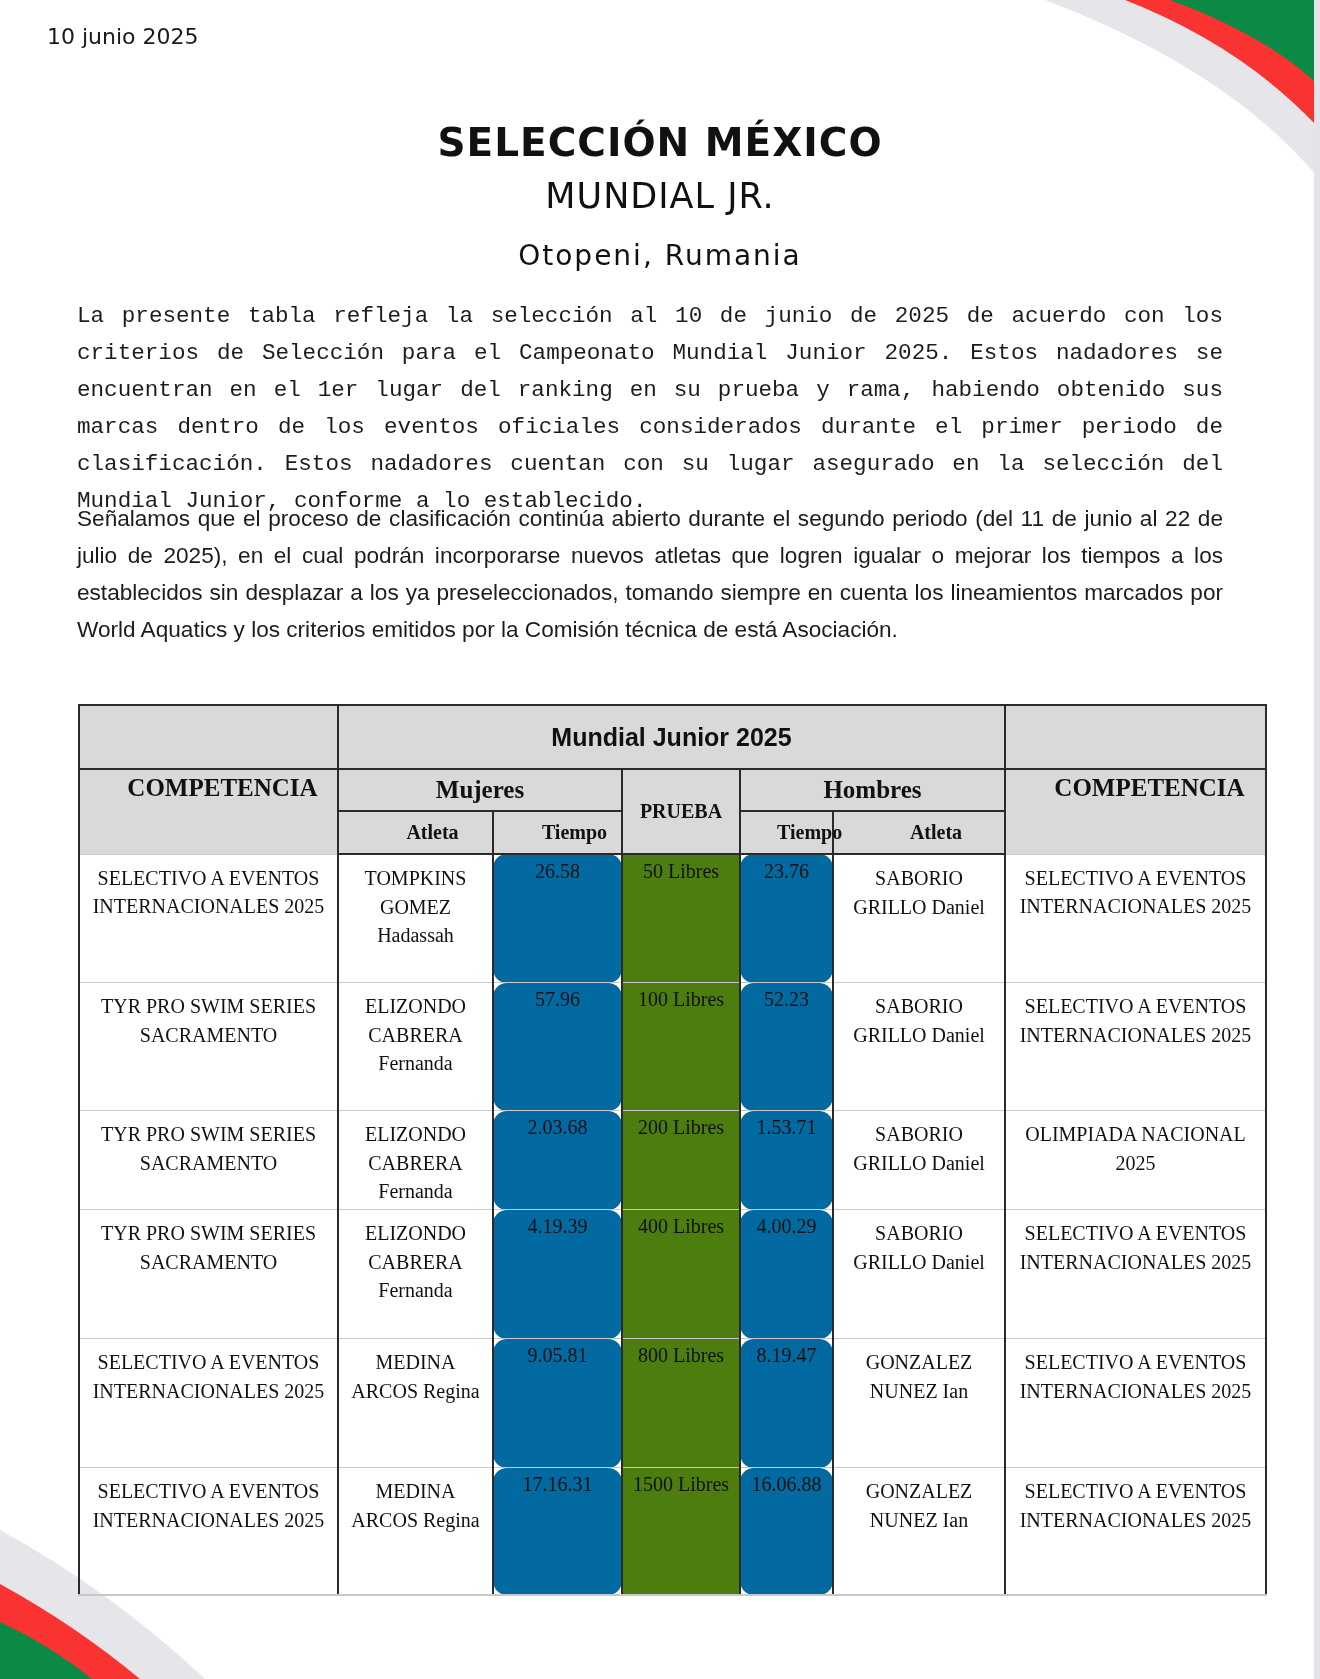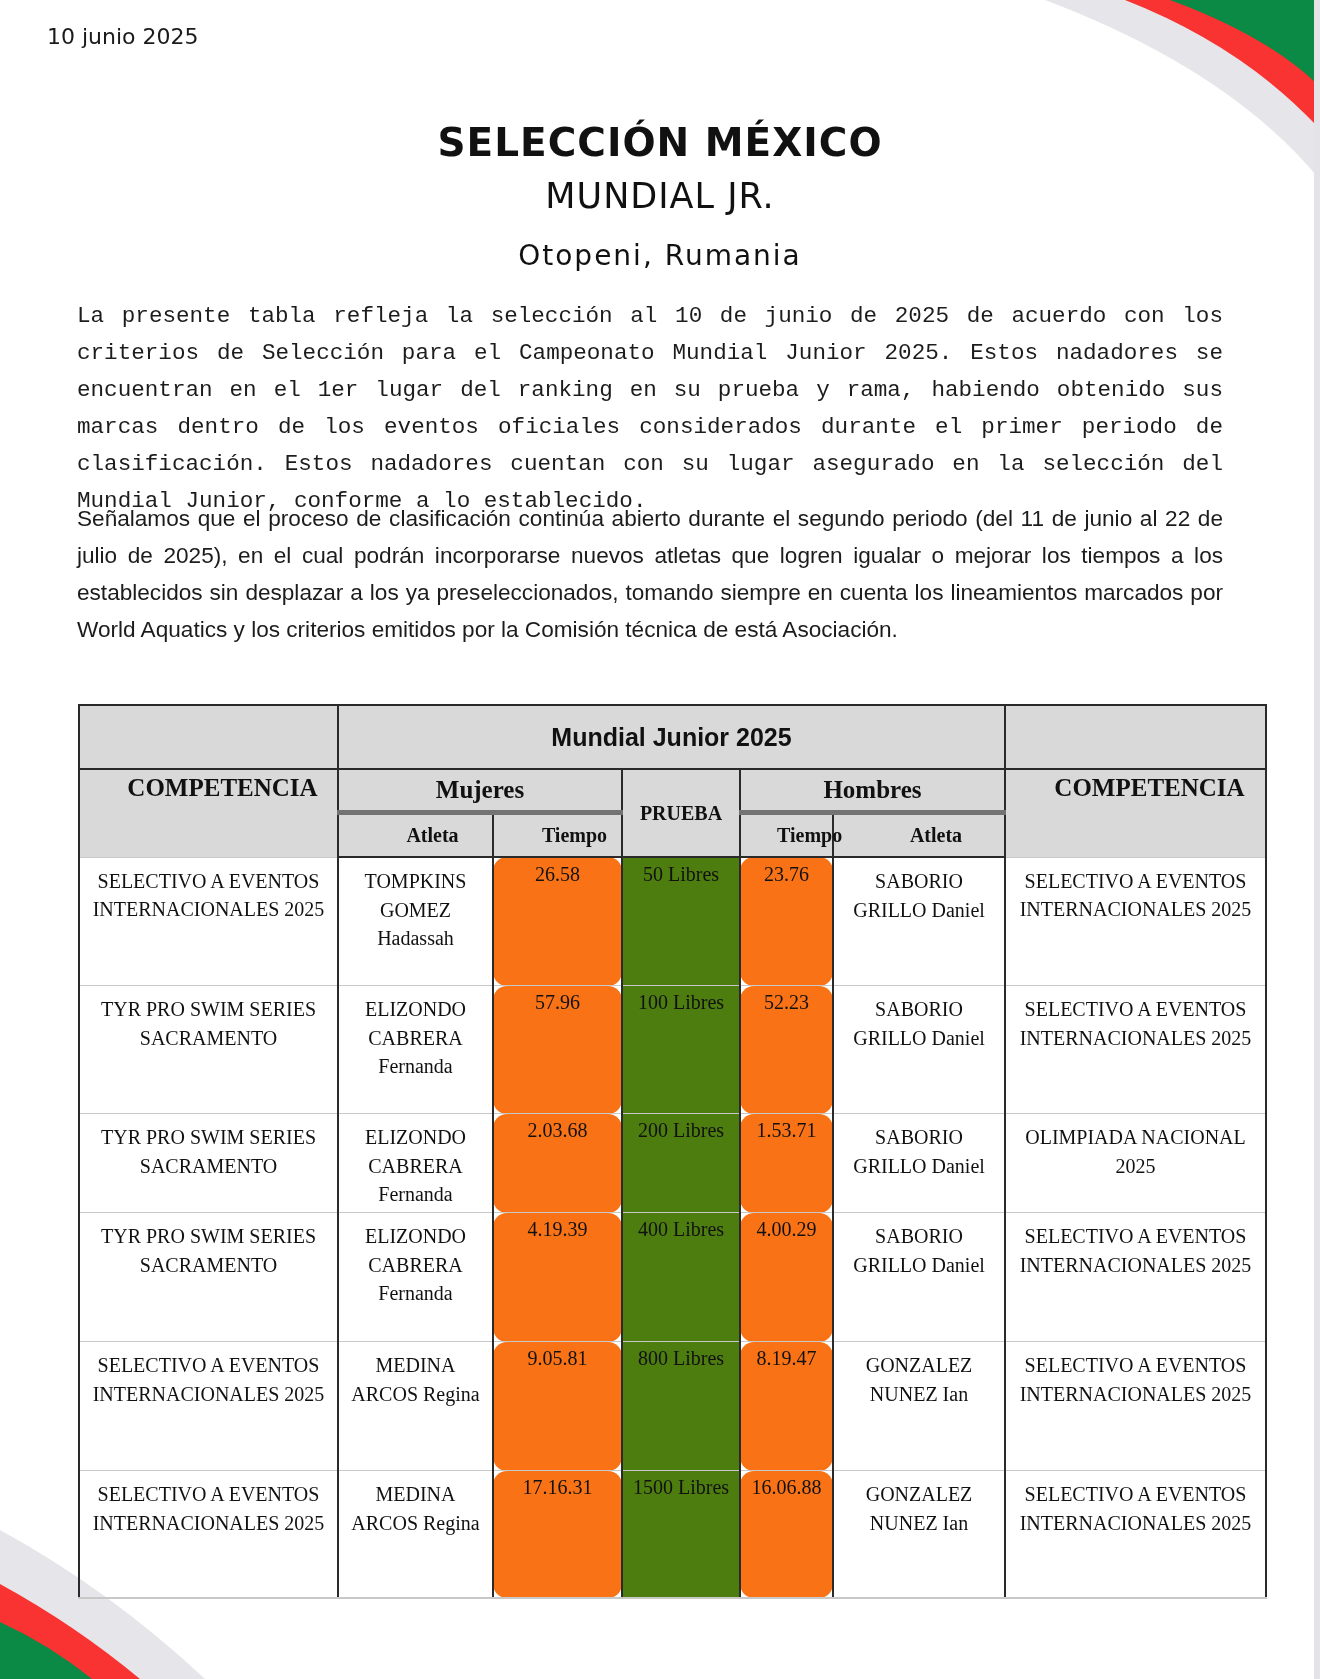--- a/index.html
+++ b/index.html
@@ -16,24 +16,24 @@
   .p2 { top:500px; }
   table.sel { position:absolute; left:78px; top:704px; width:1187px; border-collapse:collapse; table-layout:fixed; font-family:"Liberation Serif", serif; color:#111; }
   table.sel td, table.sel th { border-left:2px solid #2a2a2a; border-right:2px solid #2a2a2a; padding:0 2px; text-align:center; vertical-align:top; }
   .hdr th { background:#d9d9d9; border-top:2px solid #2a2a2a; border-bottom:2px solid #2a2a2a; font-weight:bold;margin-top:6px; }
   .h-title { font-family:"Liberation Sans", sans-serif; font-size:25px; height:62px; vertical-align:middle !important; }
   .h-comp { font-size:25px; padding-top:4px !important; }
   .h-group { font-size:25px; height:40px; vertical-align:middle !important; }
   .h-prueba { font-size:20px; vertical-align:middle !important; }
   .h-sub { font-size:20px; height:41px; vertical-align:middle !important; }
   .hdr2 th.h-comp { border-bottom:none;padding-left:30px; }
-  .hdr3 th.h-sub { border-top:5px solid #737373;padding-left:36px; }
+  .hdr3 th.h-sub { border-top:1px solid #737373;padding-left:36px; }
   tr.data td { border-top:1px solid #c8c8c8; border-bottom:1px solid #c8c8c8; font-size:20px; line-height:28.5px; padding-top:9px; }
   tr.data:last-child td { border-bottom:2px solid #c8c8c8; }
-  td.time { background:#f97316; font-size:20px !important; line-height:24px !important; padding-top:4px !important;border-radius:14px; }
+  td.time { background:#0369a1; font-size:20px !important; line-height:24px !important; padding-top:4px !important;border-radius:14px; }
   td.event { background:#4d7c0f; font-size:20px !important; line-height:24px !important; padding-top:4px !important; }
   tr.r1 td { height:118px; }
   tr.r2 td { height:118px; }
   tr.r3 td { height:89px; }
   tr.r4 td { height:119px; }
   tr.r5 td { height:119px; }
   tr.r6 td { height:117px; }
 </style>
 </head>
 <body>

